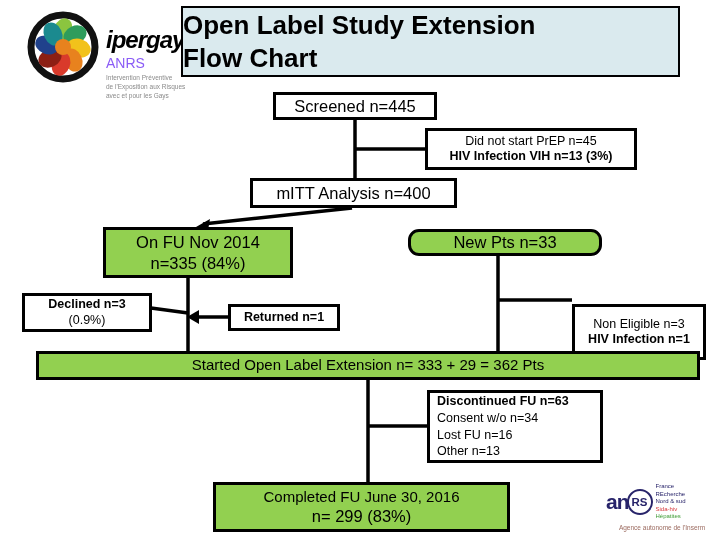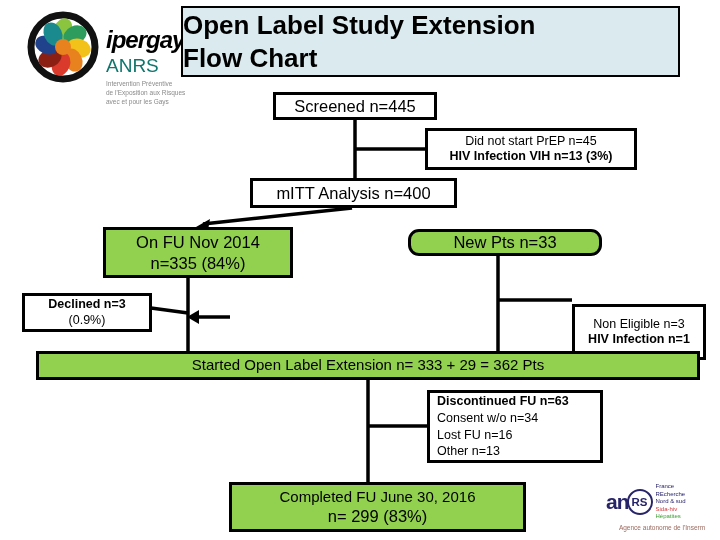--- a/index.html
+++ b/index.html
@@ -16,21 +16,21 @@
             font-weight:bold;font-size:26px;line-height:1.25;}
   .t17{font-size:16.5px;}
   .t15{font-size:15px;}
   .t12{font-size:12.5px;}
   .b{font-weight:bold;}
   .leftalign{align-items:flex-start;text-align:left;padding-left:7px;line-height:1.35;}
   
   .ipergay{position:absolute;z-index:2;left:26px;top:10px;display:flex;align-items:flex-start;}
   .ipergay .brand{margin-left:6px;padding-top:16px;}
   .ipergay .brand .name{font-size:24px;font-weight:bold;font-style:italic;letter-spacing:-1px;}
-  .ipergay .brand .org{font-size:19px;color:#0f766e;margin-top:1px;}
+  .ipergay .brand .org{font-size:14px;color:#8b5cf6;margin-top:1px;}
   .ipergay .brand .tag{font-size:6.5px;color:#8a8a8a;line-height:1.35;margin-top:3px;}
   
   .anrs{position:absolute;z-index:2;left:606px;top:483px;width:112px;}
   .anrs .row{display:flex;align-items:center;}
   .anrs .an{font-size:21px;font-weight:bold;color:#28246a;letter-spacing:-1px;}
   .anrs .rs{width:26px;height:26px;border:2.5px solid #28246a;border-radius:50%;
             display:flex;align-items:center;justify-content:center;
             font-size:11.5px;font-weight:bold;color:#28246a;margin-left:-2px;box-sizing:border-box;}
   .anrs .stack{font-size:6px;line-height:1.25;margin-left:3px;color:#28246a;}
   .anrs .stack .red{color:#d6373c;}
@@ -112,38 +112,41 @@
 
   <div class="fbox green t17" style="left:408px;top:229px;width:194px;height:27px;border-radius:11px;">
     <div>New Pts n=33</div>
   </div>
 
   <div class="fbox t12" style="left:22px;top:293px;width:130px;height:39px;">
     <div class="b">Declined n=3</div>
     <div>(0.9%)</div>
   </div>
 
+  <div class="fbox t12" style="left:228px;top:304px;width:112px;height:27px;">
+    <div class="b">Returned n=1</div>
+  </div>
 
   <div class="fbox t12" style="left:572px;top:304px;width:134px;height:56px;">
     <div>Non Eligible n=3</div>
     <div class="b">HIV Infection n=1</div>
   </div>
 
   <div class="fbox green t15" style="left:36px;top:351px;width:664px;height:29px;">
     <div>Started Open Label Extension  n= 333 + 29 = 362 Pts</div>
   </div>
 
   <div class="fbox t12 leftalign" style="left:427px;top:390px;width:176px;height:73px;">
     <div class="b">Discontinued FU n=63</div>
     <div>Consent w/o n=34</div>
     <div>Lost FU n=16</div>
     <div>Other n=13</div>
   </div>
 
-  <div class="fbox green" style="left:229px;top:482px;width:297px;height:50px;">
+  <div class="fbox green" style="left:213px;top:482px;width:297px;height:50px;">
     <div class="t15">Completed FU June 30, 2016</div>
     <div class="t17">n= 299 (83%)</div>
   </div>
 
   <div class="anrs">
     <div class="row">
       <span class="an">an</span>
       <span class="rs">RS</span>
       <span class="stack">
         <div>France</div>

